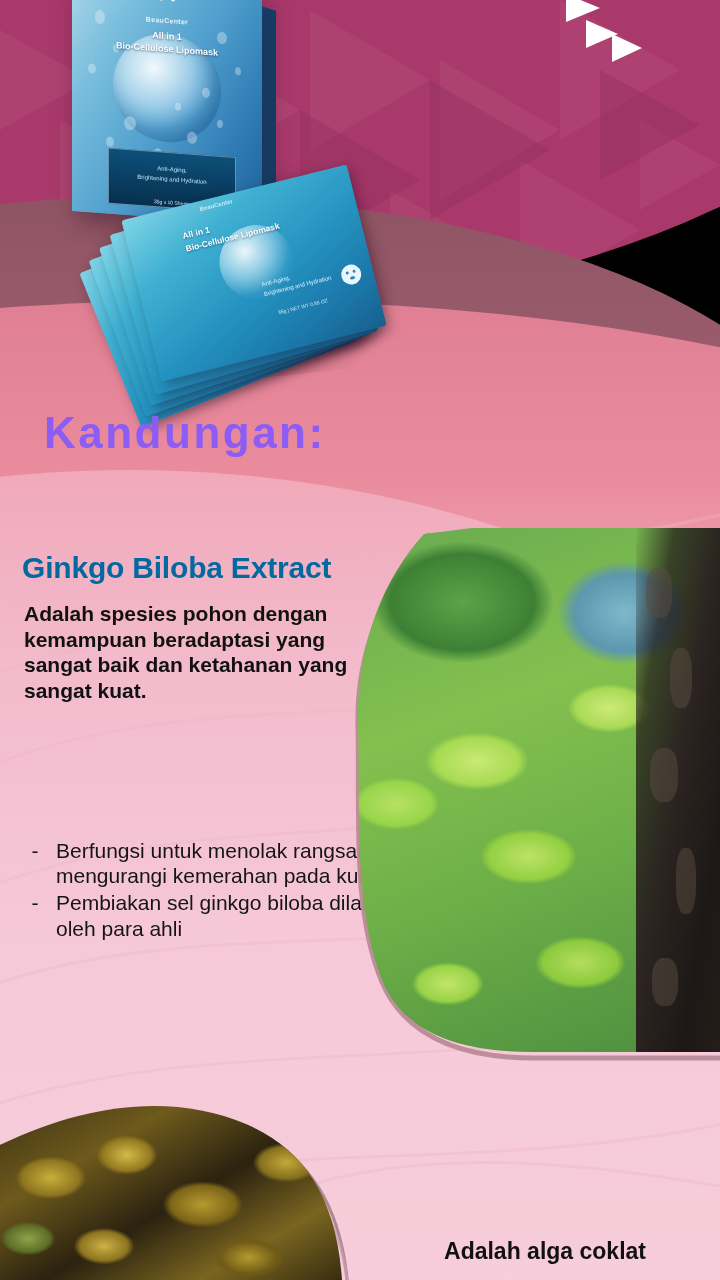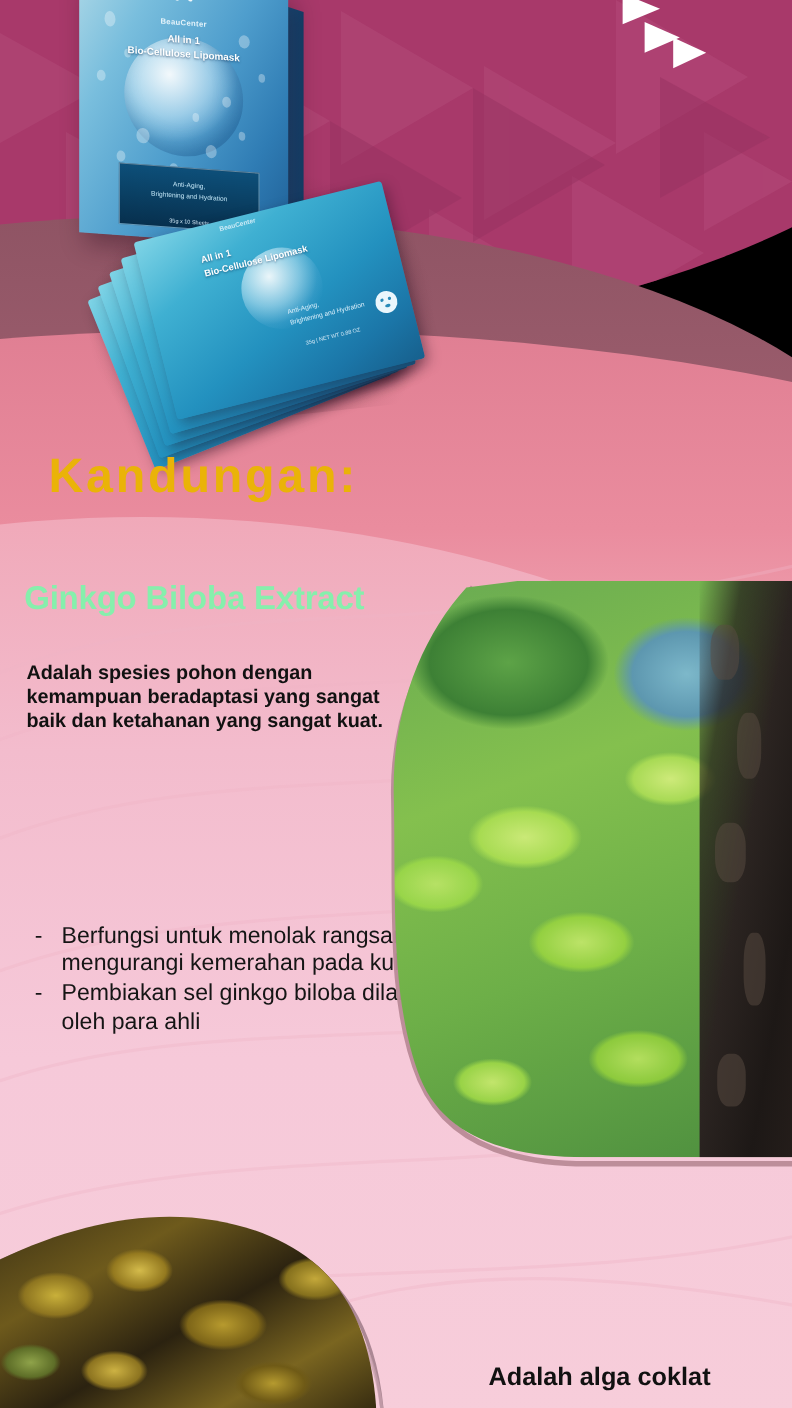--- a/index.html
+++ b/index.html
@@ -85,25 +85,25 @@
   .sachet-top .sglow{position:absolute;left:52%;top:44%;width:74px;height:74px;margin-left:-37px;margin-top:-37px;border-radius:50%;
     background:radial-gradient(circle at 38% 32%,rgba(255,255,255,.9),rgba(210,238,250,.5) 40%,rgba(110,180,220,.18) 64%,rgba(90,160,210,0) 76%);}
   .sachet-top .slogo{position:absolute;left:34%;top:5px;color:#dff2fb;font-size:6px;font-weight:bold;opacity:.85;transform:rotate(0deg);}
   .sachet-top .sttl{position:absolute;left:24%;top:24px;color:#fff;font-size:8.5px;font-weight:bold;line-height:1.5;text-shadow:0 1px 2px rgba(0,40,80,.55);}
   .sachet-top .ssub{position:absolute;left:52%;top:92px;color:#d8eefa;font-size:6px;line-height:1.6;}
   .sachet-top .swt{position:absolute;left:56%;top:124px;color:#cfe6f4;font-size:5px;}
   .maskface{position:absolute;right:12px;top:98px;width:20px;height:20px;border-radius:50%;background:#eaf6fc;}
   .maskface i{position:absolute;background:#2a8ab8;border-radius:50%;}
   
   .kandungan{
-    position:absolute;left:44px;top:408px;color:#eab308;
+    position:absolute;left:44px;top:408px;color:#8b5cf6;
     font-size:44px;font-weight:bold;letter-spacing:2.5px;
   }
-  .gb-title{position:absolute;left:22px;top:528px;color:#86efac;font-size:30px;font-weight:bold;letter-spacing:-.2px;}
-  .gb-desc{position:absolute;left:24px;top:601px;width:360px;color:#111;font-size:18px;font-weight:bold;line-height:1.22;}
+  .gb-title{position:absolute;left:22px;top:551px;color:#0369a1;font-size:30px;font-weight:bold;letter-spacing:-.2px;}
+  .gb-desc{position:absolute;left:24px;top:601px;width:360px;color:#111;font-size:21px;font-weight:bold;line-height:1.22;}
   .bullets{position:absolute;left:14px;top:838px;width:580px;color:#151515;font-size:21px;line-height:1.2;}
   .bullets .row{display:flex;margin-bottom:2px;}
   .bullets .dash{width:42px;flex:0 0 42px;text-align:center;}
   .bullets .txt{flex:1;}
   .an-title{position:absolute;left:380px;top:1142px;width:330px;text-align:center;color:#0a0a0a;font-size:31px;font-weight:bold;line-height:1.12;}
   .an-desc{position:absolute;left:380px;top:1238px;width:330px;text-align:center;color:#111;font-size:23px;font-weight:bold;}
   
   .ginkgo-wrap{position:absolute;left:352px;top:528px;width:368px;height:530px;}
   .ginkgo-outline{position:absolute;inset:-14px;}
   .ginkgo-clip{position:absolute;inset:0;overflow:hidden;

